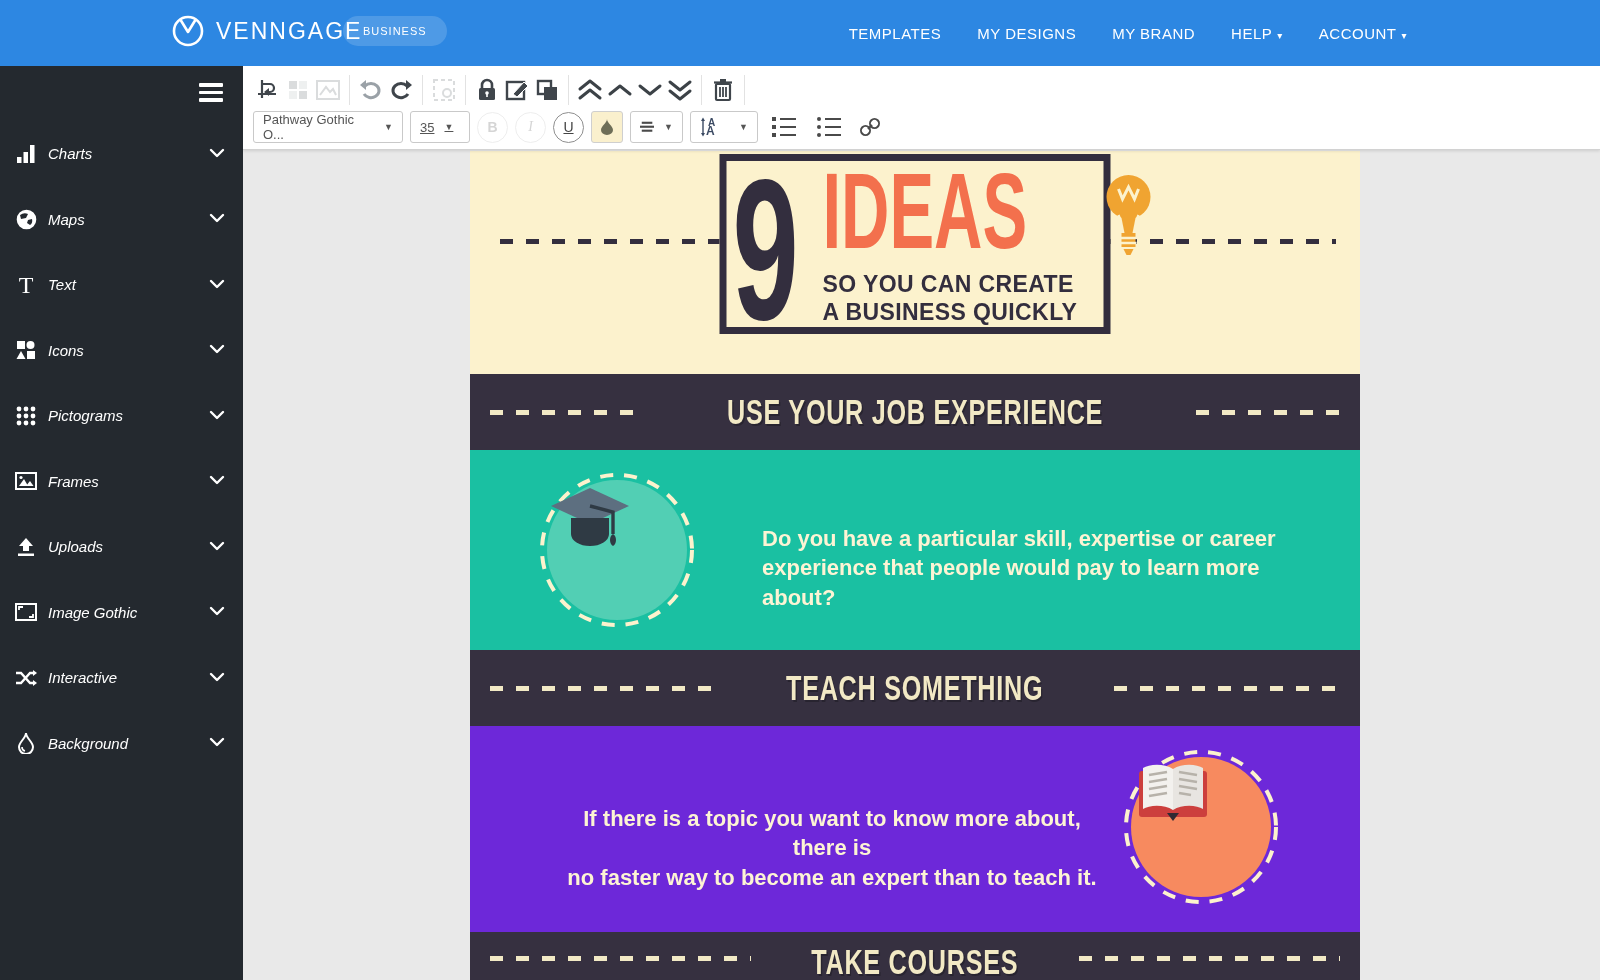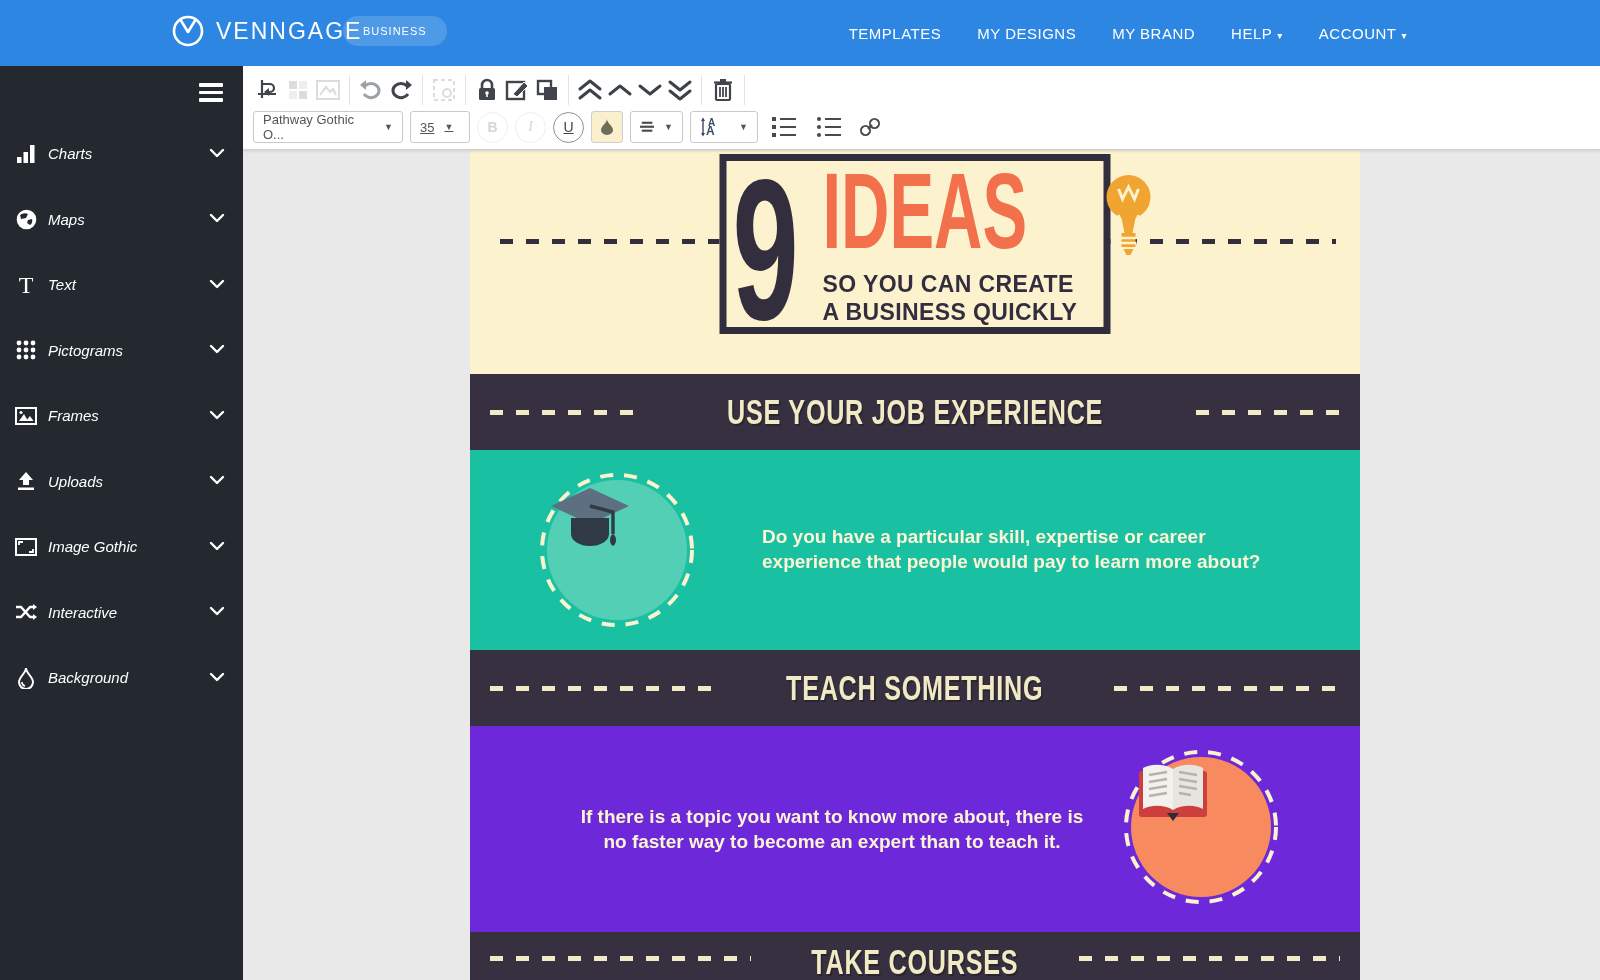--- a/index.html
+++ b/index.html
@@ -66,21 +66,21 @@
     display:inline-block;transform:scaleX(.72);text-shadow:2px 2px 0 rgba(0,0,0,.25);}
   .teal{height:200px;background:#1ac0a2;}
   .orange{height:206px;background:#6d28d9;}
   .band-last{height:120px;background:#363040;display:flex;align-items:flex-start;padding-top:10px;}
   .dash-circle{position:absolute;width:158px;height:158px;border-radius:50%;}
   .dash-circle svg{position:absolute;left:0;top:0;}
   .inner-circle{position:absolute;left:9px;top:9px;width:140px;height:140px;border-radius:50%;
     display:flex;align-items:center;justify-content:center;}
   .teal .inner-circle{background:#52cfb4;}
   .orange .inner-circle{background:#f78a5f;}
-  .body-text{position:absolute;font-size:19px;font-weight:bold;color:#fdf4d4;line-height:1.33;}
+  .body-text{position:absolute;font-size:22px;font-weight:bold;color:#fdf4d4;line-height:1.33;}
   .teal .body-text{left:292px;top:74px;width:520px;text-align:left;}
   .orange .body-text{left:92px;top:78px;width:540px;text-align:center;}
   svg{display:block;}
 </style>
 </head>
 <body>
 
 <div class="navbar">
   <div class="logo-wrap">
     <span>
@@ -147,20 +147,36 @@
         <span style="font-family:'Liberation Serif',serif;font-size:24px;color:#fff;line-height:1;">T</span>
       </span>
       <span class="menu-label">Text</span>
       <span class="menu-chev">
           <svg width="16" height="12" viewBox="0 0 16 12">
             <polyline points="2,3 8,9 14,3" fill="none" stroke="#fff" stroke-width="2.4" stroke-linecap="round" stroke-linejoin="round"></polyline>
           </svg>
         </span>
     </div>
 
+    <div class="menu-item">
+      <span class="menu-icon">
+        <svg width="20" height="20" viewBox="0 0 20 20" fill="#fff">
+            <rect x="1" y="1" width="8" height="8"></rect>
+            <circle cx="14.5" cy="5" r="4"></circle>
+            <polygon points="5,11 9.5,19 .5,19"></polygon>
+            <rect x="11" y="11" width="8" height="8"></rect>
+          </svg>
+      </span>
+      <span class="menu-label">Icons</span>
+      <span class="menu-chev">
+          <svg width="16" height="12" viewBox="0 0 16 12">
+            <polyline points="2,3 8,9 14,3" fill="none" stroke="#fff" stroke-width="2.4" stroke-linecap="round" stroke-linejoin="round"></polyline>
+          </svg>
+        </span>
+    </div>
 
     <div class="menu-item">
       <span class="menu-icon">
         <svg width="20" height="20" viewBox="0 0 20 20" fill="#fff">
             <circle cx="3" cy="3" r="2.4"></circle>
             <circle cx="10" cy="3" r="2.4"></circle>
             <circle cx="17" cy="3" r="2.4"></circle>
             <circle cx="3" cy="10" r="2.4"></circle>
             <circle cx="10" cy="10" r="2.4"></circle>
             <circle cx="17" cy="10" r="2.4"></circle>

